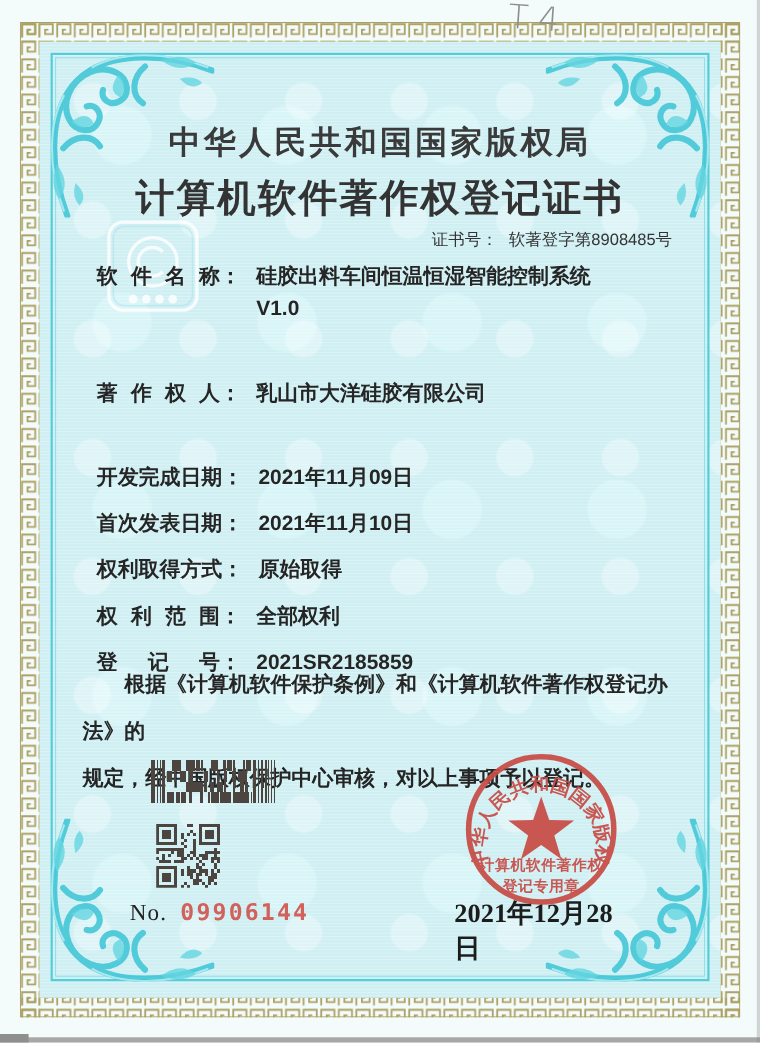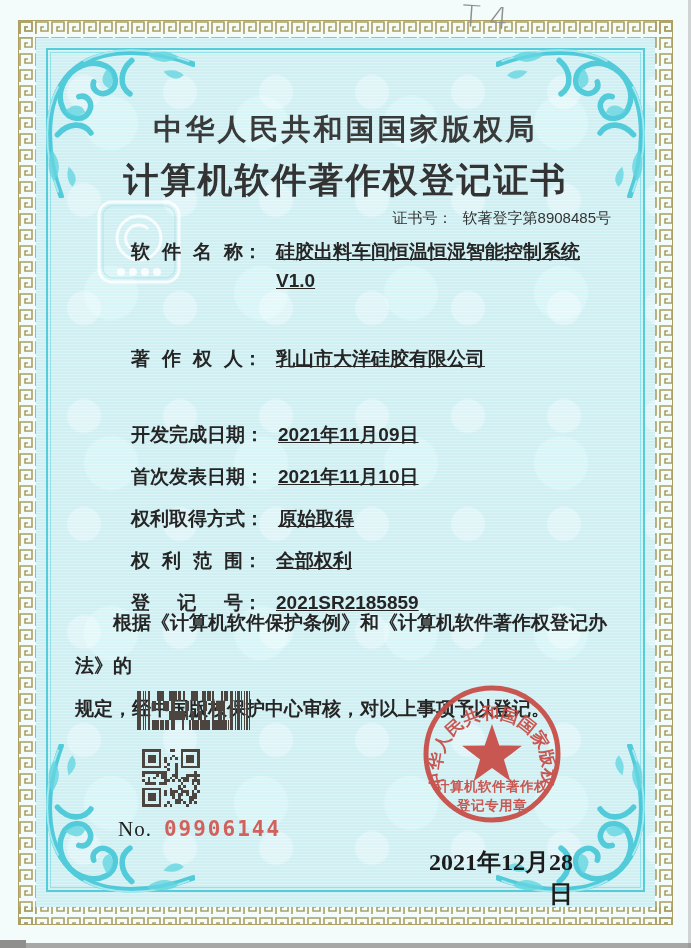--- a/index.html
+++ b/index.html
@@ -34,44 +34,44 @@
              font-family:"Liberation Serif",serif;font-weight:700;font-size:29px;
              letter-spacing:3px;color:#3a3a3a;}
   .cert-title{position:absolute;left:0;right:0;top:157px;text-align:center;
              font-family:Liberation Sans, sans-serif;font-weight:700;font-size:35px;
              letter-spacing:2px;color:#333;}
   .cert-no{position:absolute;right:80px;top:209px;font-size:15px;font-weight:400;color:#333;}
   .cert-no .lbl{margin-right:10px;}
   
   .emblem{position:absolute;left:95px;top:198px;opacity:.85;}
   
-  .fields{position:absolute;left:88px;top:237px;width:540px;margin-left:43px;}
+  .fields{position:absolute;left:88px;top:237px;width:540px;}
   .frow{display:flex;align-items:flex-start;font-size:19px;font-weight:700;line-height:29px;color:#252525;}
   .frow .flabel{flex:0 0 112px;display:inline-block;text-align:justify;text-align-last:justify;
                 text-justify:inter-character;white-space:nowrap;}
   .frow .fcolon{flex:0 0 14px;}
-  .frow .fvalue{margin-left:14px;white-space:pre-line;text-decoration:underline;}
+  .frow .fvalue{margin-left:14px;white-space:pre-line;}
   .gap-sm{margin-top:13px;}
   .row-author{margin-top:49px;align-items:flex-end;}
   .row-dev{margin-top:47px;}
   
   .statement{position:absolute;left:75px;top:601px;width:548px;font-size:19px;
              font-weight:600;color:#252525;line-height:43px;}
   .statement .l1{text-indent:2em;}
   
   .barcode{position:absolute;left:137px;top:691px;width:116px;height:39px;}
   .qrcode{position:absolute;left:142px;top:749px;width:58px;height:58px;}
   .no-line{position:absolute;left:118px;top:817px;font-size:21px;}
   .no-line .no-lbl{font-family:"Liberation Serif",serif;color:#222;letter-spacing:1px;text-align:center;}
   .no-line .no-val{margin-left:12px;color:#d2605b;font-family:"DejaVu Sans Mono",monospace;
                    font-weight:700;letter-spacing:2px;font-size:21px;}
   
   .seal{position:absolute;left:399px;top:662px;width:186px;height:186px;opacity:.92;}
-  .issue-date{position:absolute;left:413px;top:814px;width:160px;text-align:right;
-              font-family:"Liberation Serif",serif;font-weight:700;font-size:24px;color:#1c1c1c;margin-top:32px;}
+  .issue-date{position:absolute;left:413px;top:814px;width:160px;text-align:left;
+              font-family:"Liberation Serif",serif;font-weight:700;font-size:24px;color:#1c1c1c;}
   
   .edge-bottom{position:absolute;left:0;right:0;bottom:0;height:5px;background:#a7a7a5;}
   .edge-right{position:absolute;top:0;bottom:0;right:0;width:3px;background:rgba(140,140,140,.35);}
   .edge-bl{position:absolute;left:0;bottom:0;width:26px;height:8px;background:#8f908e;}
 </style>
 </head>
 <body>
 
 <div class="page">
 

